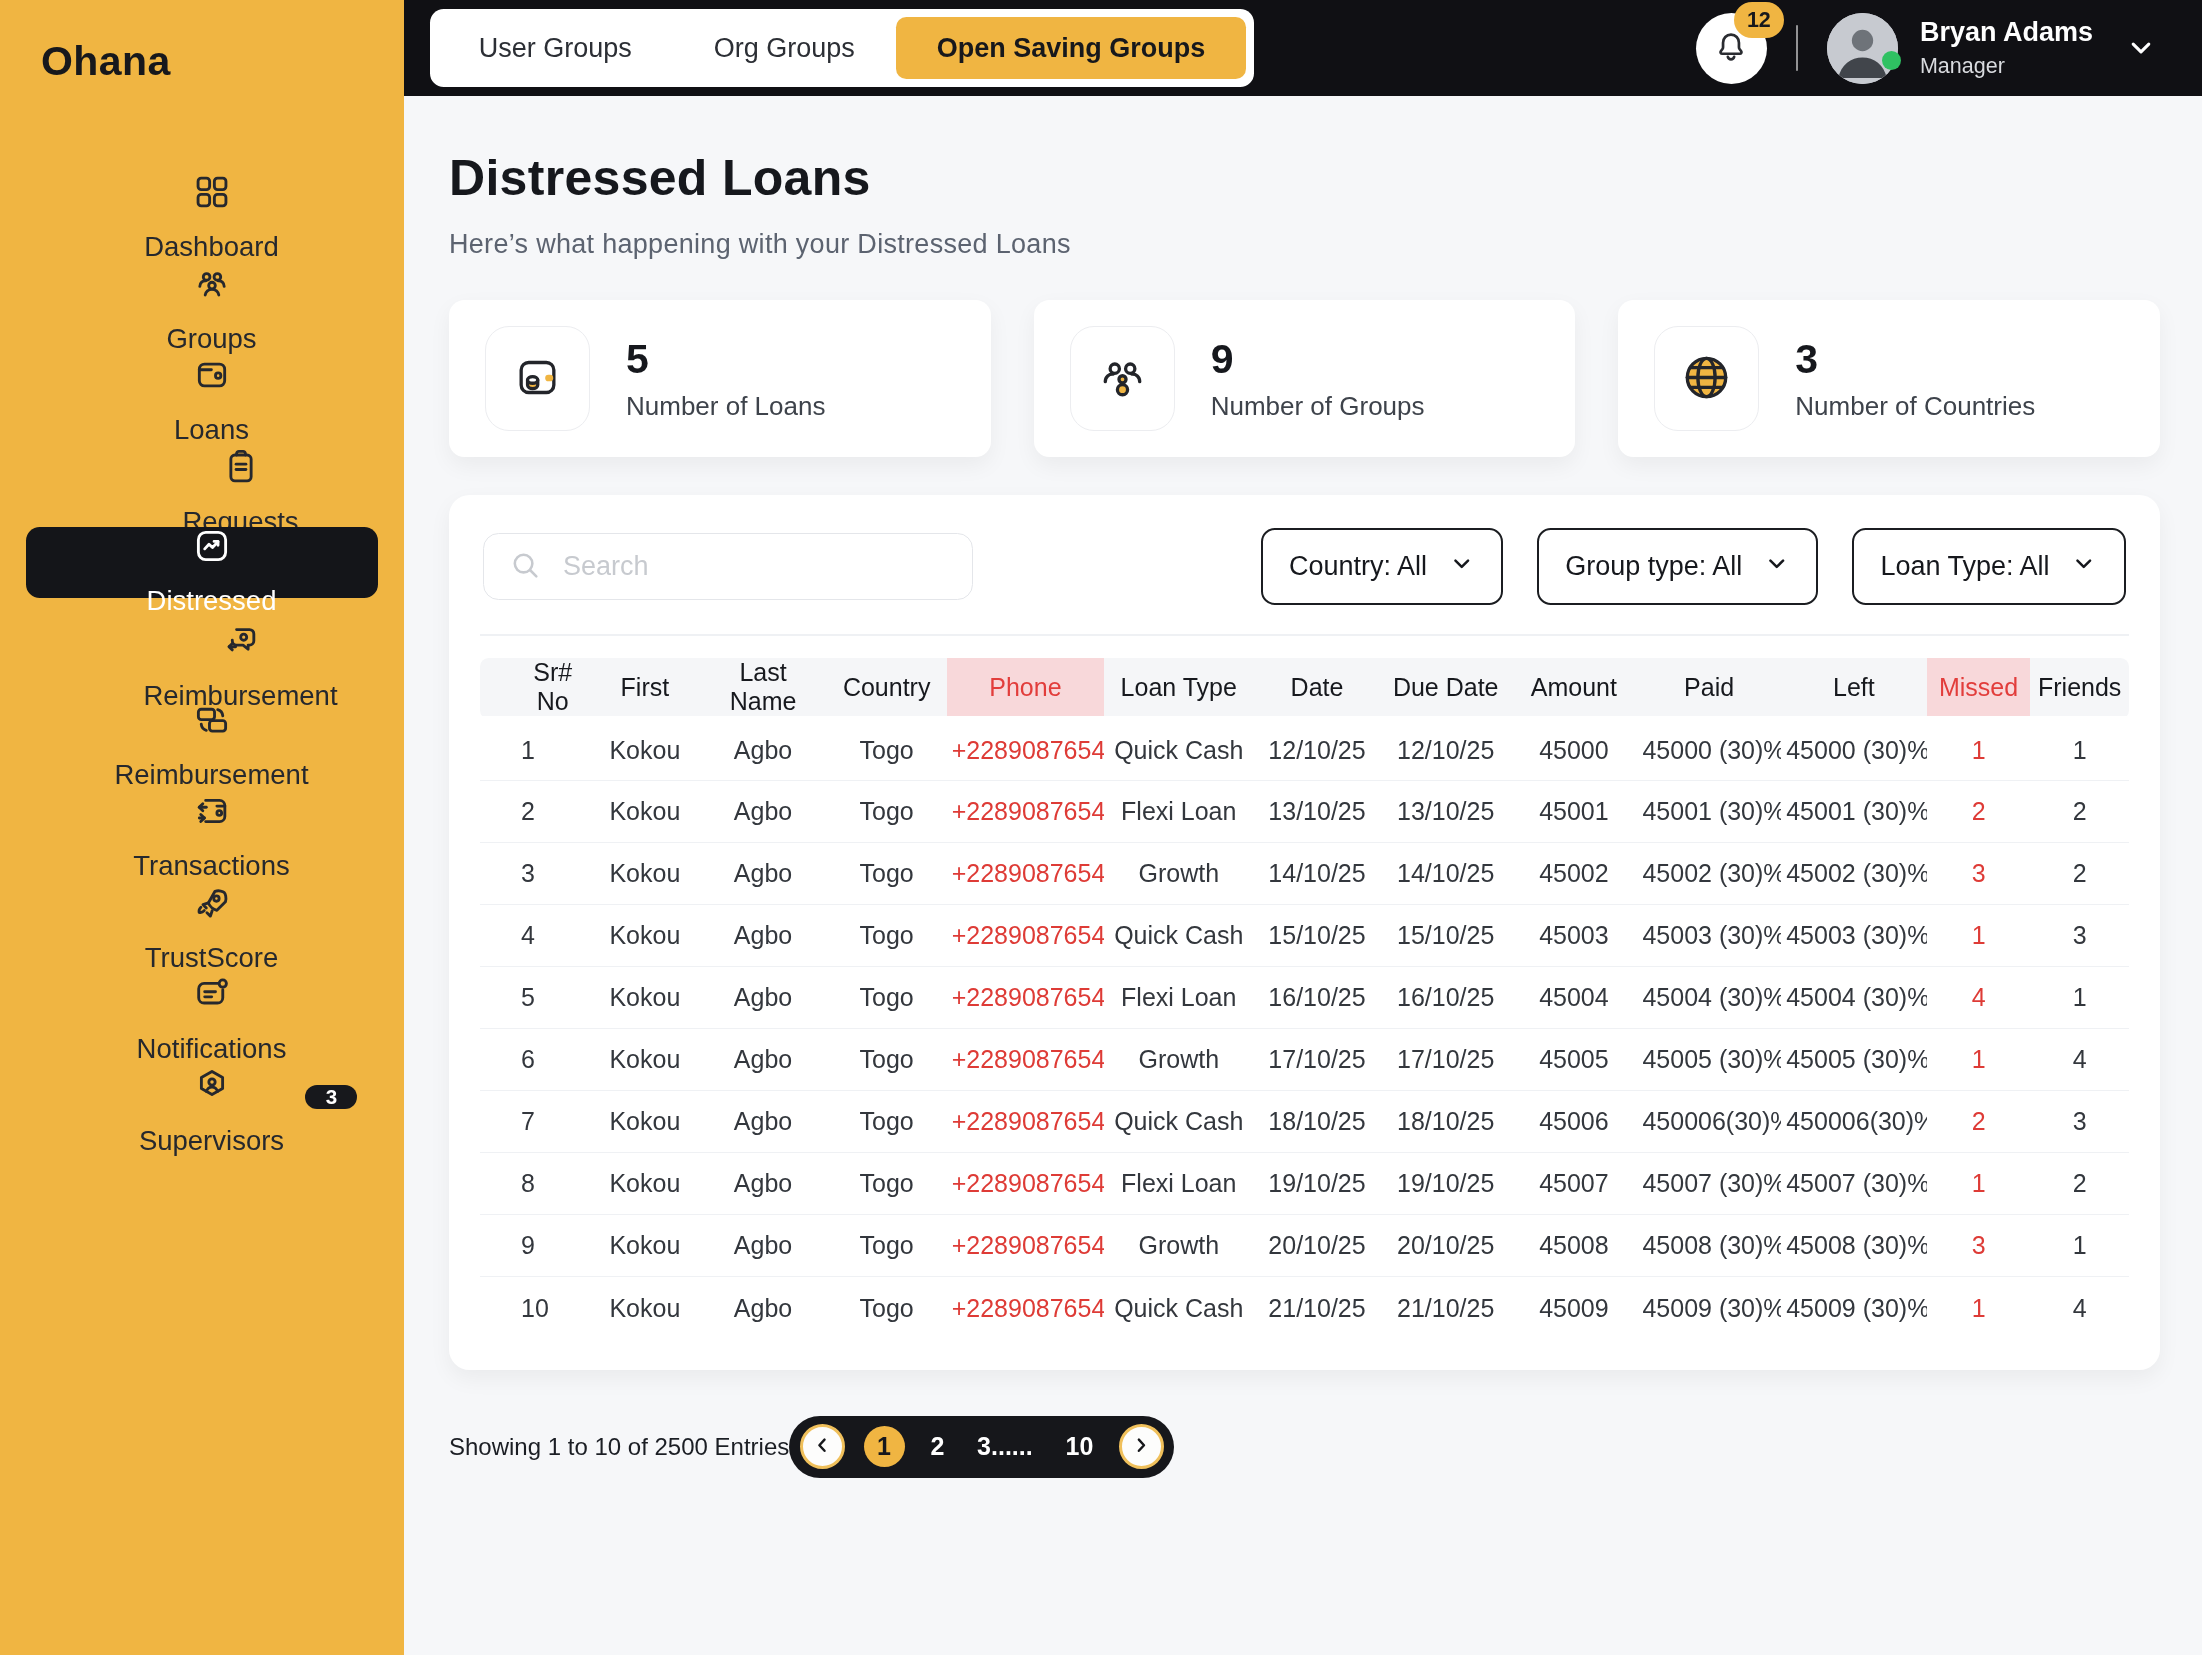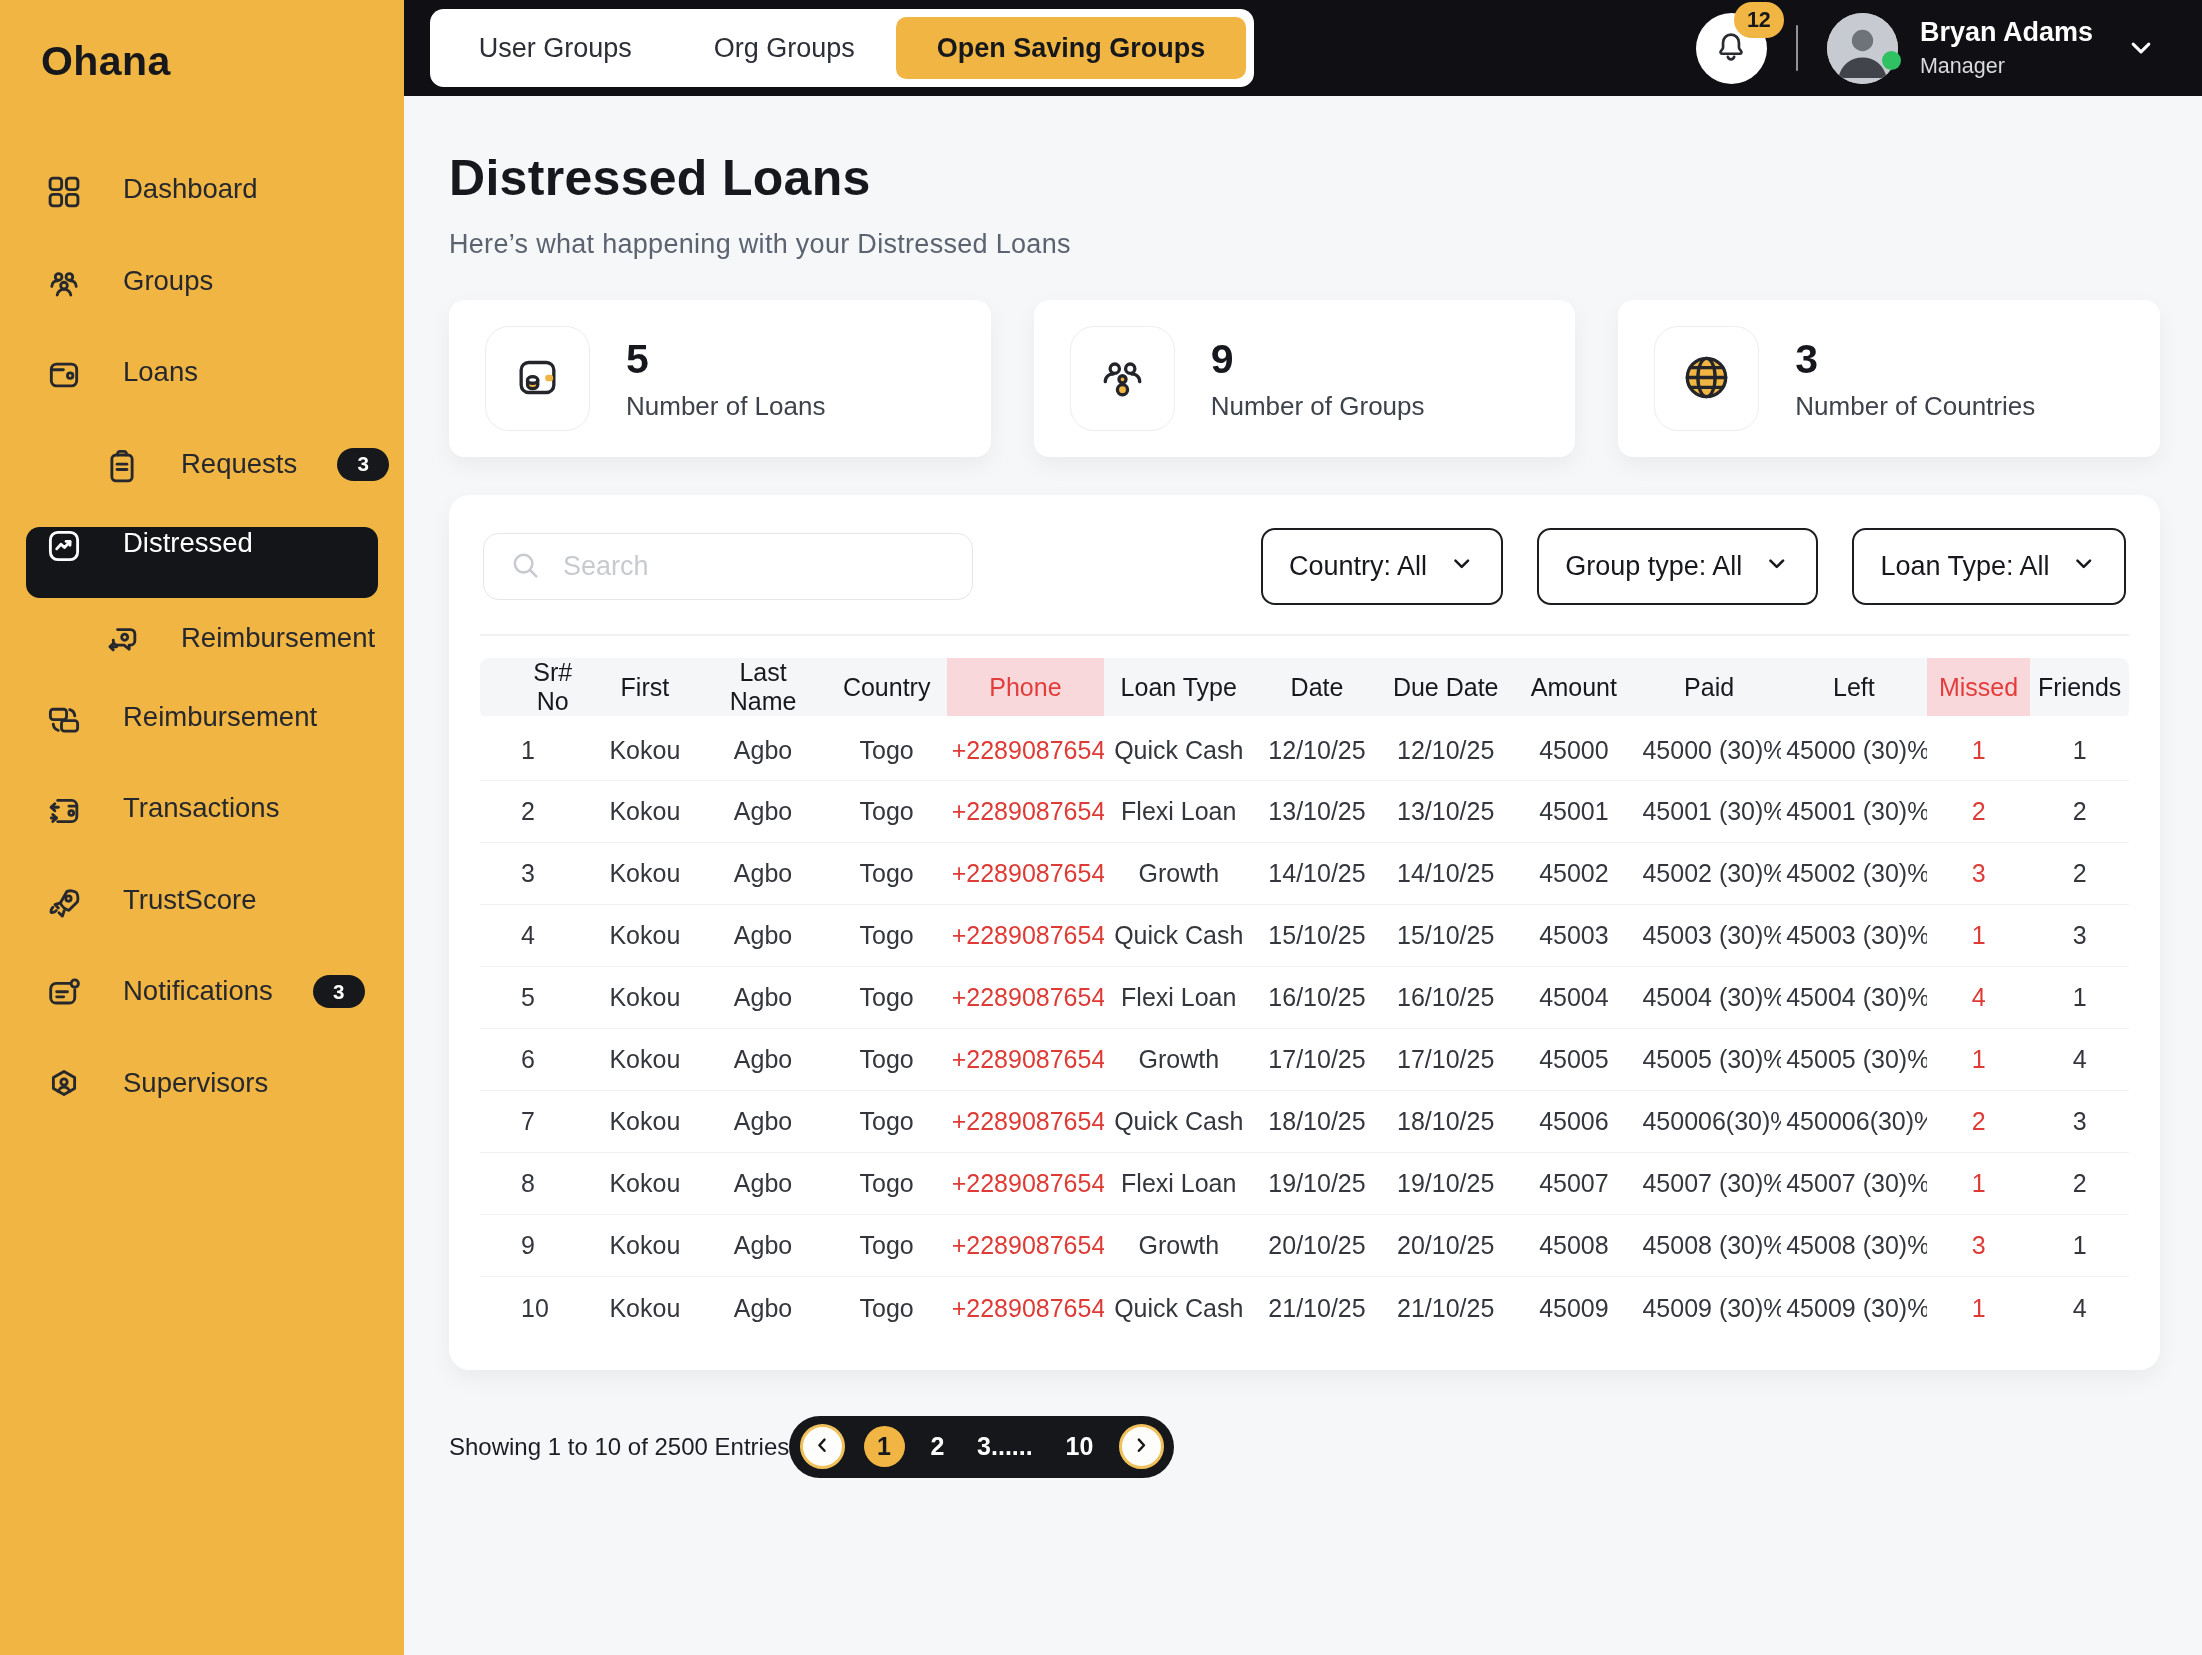--- a/index.html
+++ b/index.html
@@ -15,22 +15,22 @@
   *{box-sizing:border-box;margin:0;padding:0;font-family:"Liberation Sans","DejaVu Sans",sans-serif;}
   html,body{background:#e9eaee;}
   .app{position:relative;width:2203px;height:1655px;overflow:hidden;background:var(--bg);}
 
   
   .sidebar{position:absolute;left:0;top:0;width:404px;height:1655px;background:var(--yellow);z-index:5;}
   .brand-row{display:flex;align-items:center;padding:38px 40px 0 41px;}
   .brand{font-size:41px;font-weight:800;color:#17181C;letter-spacing:0.4px;}
   .collapse-btn{width:40px;height:40px;color:#1C1D21;background:none;border:none;cursor:pointer;display:flex;align-items:center;}
   .nav{margin-top:88px;display:flex;flex-direction:column;}
-  .nav-item{display:flex;gap:40px;height:64px;margin:0 26px 27.5px 26px;padding-left:19px;
-            font-size:27.5px;font-weight:500;color:#26282D;border-radius:13.8px;cursor:pointer;}
+  .nav-item{display:flex;align-items:center;gap:20px;height:64px;margin:0 26px 27.5px 26px;padding-left:19px;
+            font-size:27.5px;font-weight:500;color:#26282D;border-radius:13.8px;cursor:pointer;flex-direction:column;}
   .nav-item .icon{width:38px;height:38px;flex:none;display:flex;align-items:center;justify-content:center;}
   .nav-item .icon svg{width:38px;height:38px;}
   .nav-item.sub{margin-left:84px;height:55px;margin-bottom:24px;}
   .nav-item.active{background:#141519;color:#FFFFFF;height:71px;margin-left:26px;}
   .nav-label{white-space:nowrap;}
   .nav-badge{margin-left:auto;margin-right:20.6px;background:#17181C;color:#fff;min-width:52px;height:33px;border-radius:17px;
              font-size:20.6px;font-weight:700;display:flex;align-items:center;justify-content:center;padding:0 12px;}
 
   
   .topbar{position:absolute;left:404px;top:0;right:0;height:96px;background:var(--dark);

